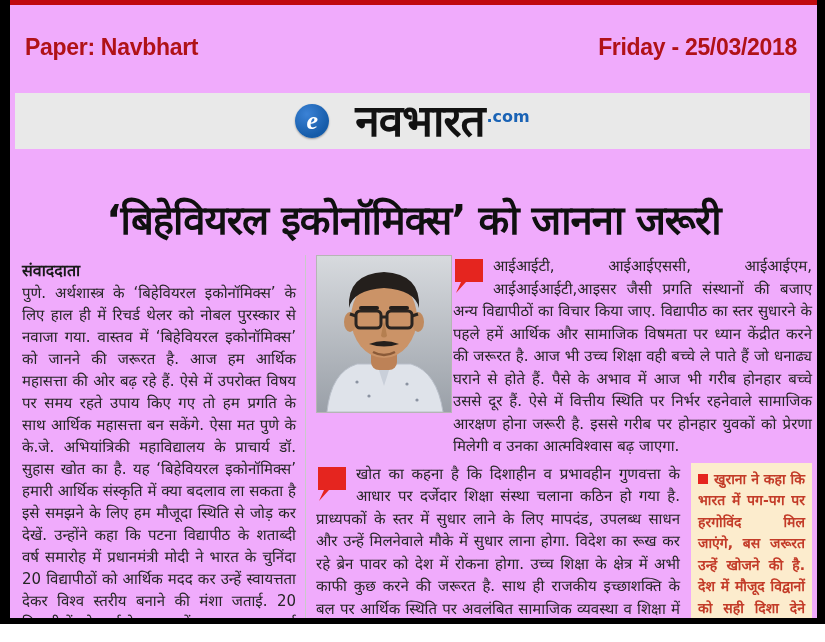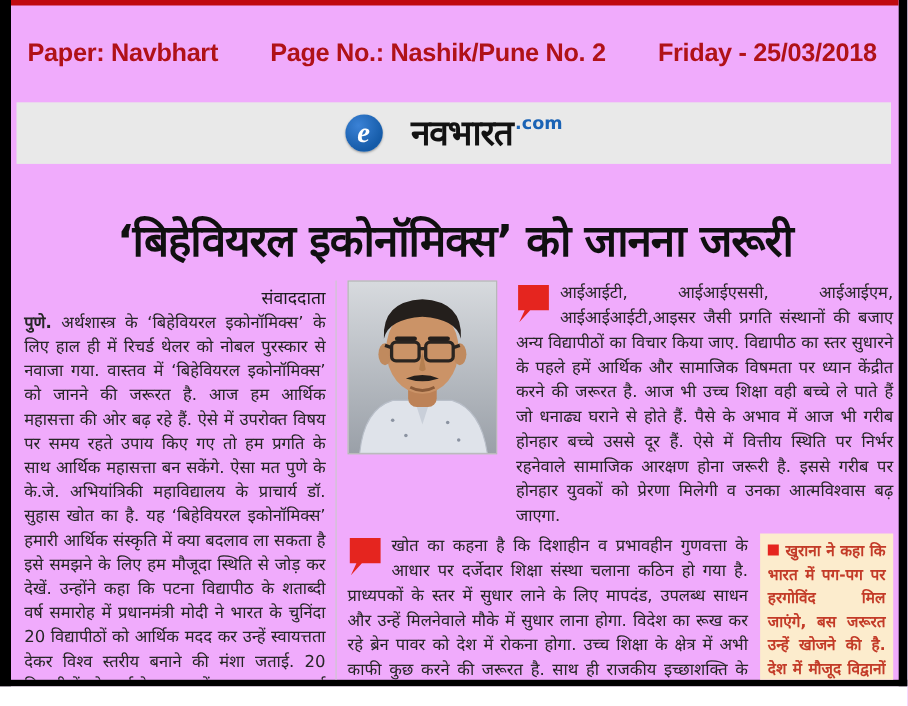--- a/index.html
+++ b/index.html
@@ -26,43 +26,43 @@
   }
   .logo { display:flex; align-items:center; line-height:1; }
   .logo-circle {
     width:34px; height:34px; border-radius:50%;
     background:radial-gradient(circle at 35% 30%, #3b82d6, #155ba8 70%);
     color:#fff; display:flex; align-items:center; justify-content:center;
     font-weight:bold; font-style:italic; font-size:26px;
     font-family:"Liberation Serif", serif;
     margin-right:6px; box-shadow:0 1px 2px rgba(0,0,0,.35);
   }
-  .logo-name { font-weight:bold; font-size:32px; color:#121212; letter-spacing:-1px;margin-left:20px; }
+  .logo-name { font-weight:bold; font-size:44px; color:#121212; letter-spacing:-1px;margin-left:20px; }
   .logo-domain { font-weight:bold; font-size:16px; color:#1a63b5; align-self:flex-end; margin:0 0 18px 2px; }
 
   .headline {
     padding:12px 8px 8px; text-align:center;
     font-weight:bold; font-size:40px; color:#101010; letter-spacing:-1px;
     line-height:1.15; white-space:nowrap;margin-top:36px;
   }
 
   .article { display:flex; padding:4px 5px 0 12px; align-items:flex-start; }
 
   .col-left { width:284px; border-right:1px solid #c9c9c9; padding:0 9px 0 0; }
   .subheadline {
     border-top:2px dotted #9a9a9a; border-bottom:2px dotted #9a9a9a;
     padding:3px 0 6px; font-weight:bold; font-size:27px; color:#141414;
     letter-spacing:-0.5px; white-space:nowrap;
   }
-  .byline { font-weight:normal; font-size:16px; color:#1a1a1a; margin:4px 0 1px;text-align:right; }
+  .byline { font-weight:bold; font-size:16px; color:#1a1a1a; margin:4px 0 1px; }
   .body-text { font-size:15px; line-height:22px; color:#262626; text-align:justify; }
-  .dateline { font-weight:bold; }
+  .dateline { font-weight:normal; }
 
   .col-main { flex:1; padding-left:10px; }
-  .row-top { display:flex; gap:17px; }
+  .row-top { display:flex; gap:1px; }
   .photo-frame {
     width:136px; height:158px; flex:0 0 136px;
     border:1px solid #b5b5b5; background:#cfd2d6; overflow:hidden;
   }
   .row-top .para { flex:1; }
   .para { font-size:15px; line-height:22.5px; color:#262626; text-align:justify; }
 
   .pull-quote { float:left; width:30px; height:36px; margin:3px 9px 0 1px; }
 
   .row-bottom { display:flex; gap:11px; margin-top:5px; align-items:flex-start; }
@@ -80,21 +80,20 @@
 </style>
 </head>
 <body>
 
 <div class="page">
 
   <div class="red-line"></div>
 
   <div class="meta-header">
     <span>Paper: Navbhart</span>
-    <span>Page No.: Nashik/Pune No. 2</span>
     <span>Friday - 25/03/2018</span>
   </div>
 
   <div class="masthead">
     <div class="logo">
       <span class="logo-circle">e</span>
       <span class="logo-name">नवभारत</span>
       <span class="logo-domain">.com</span>
     </div>
   </div>

